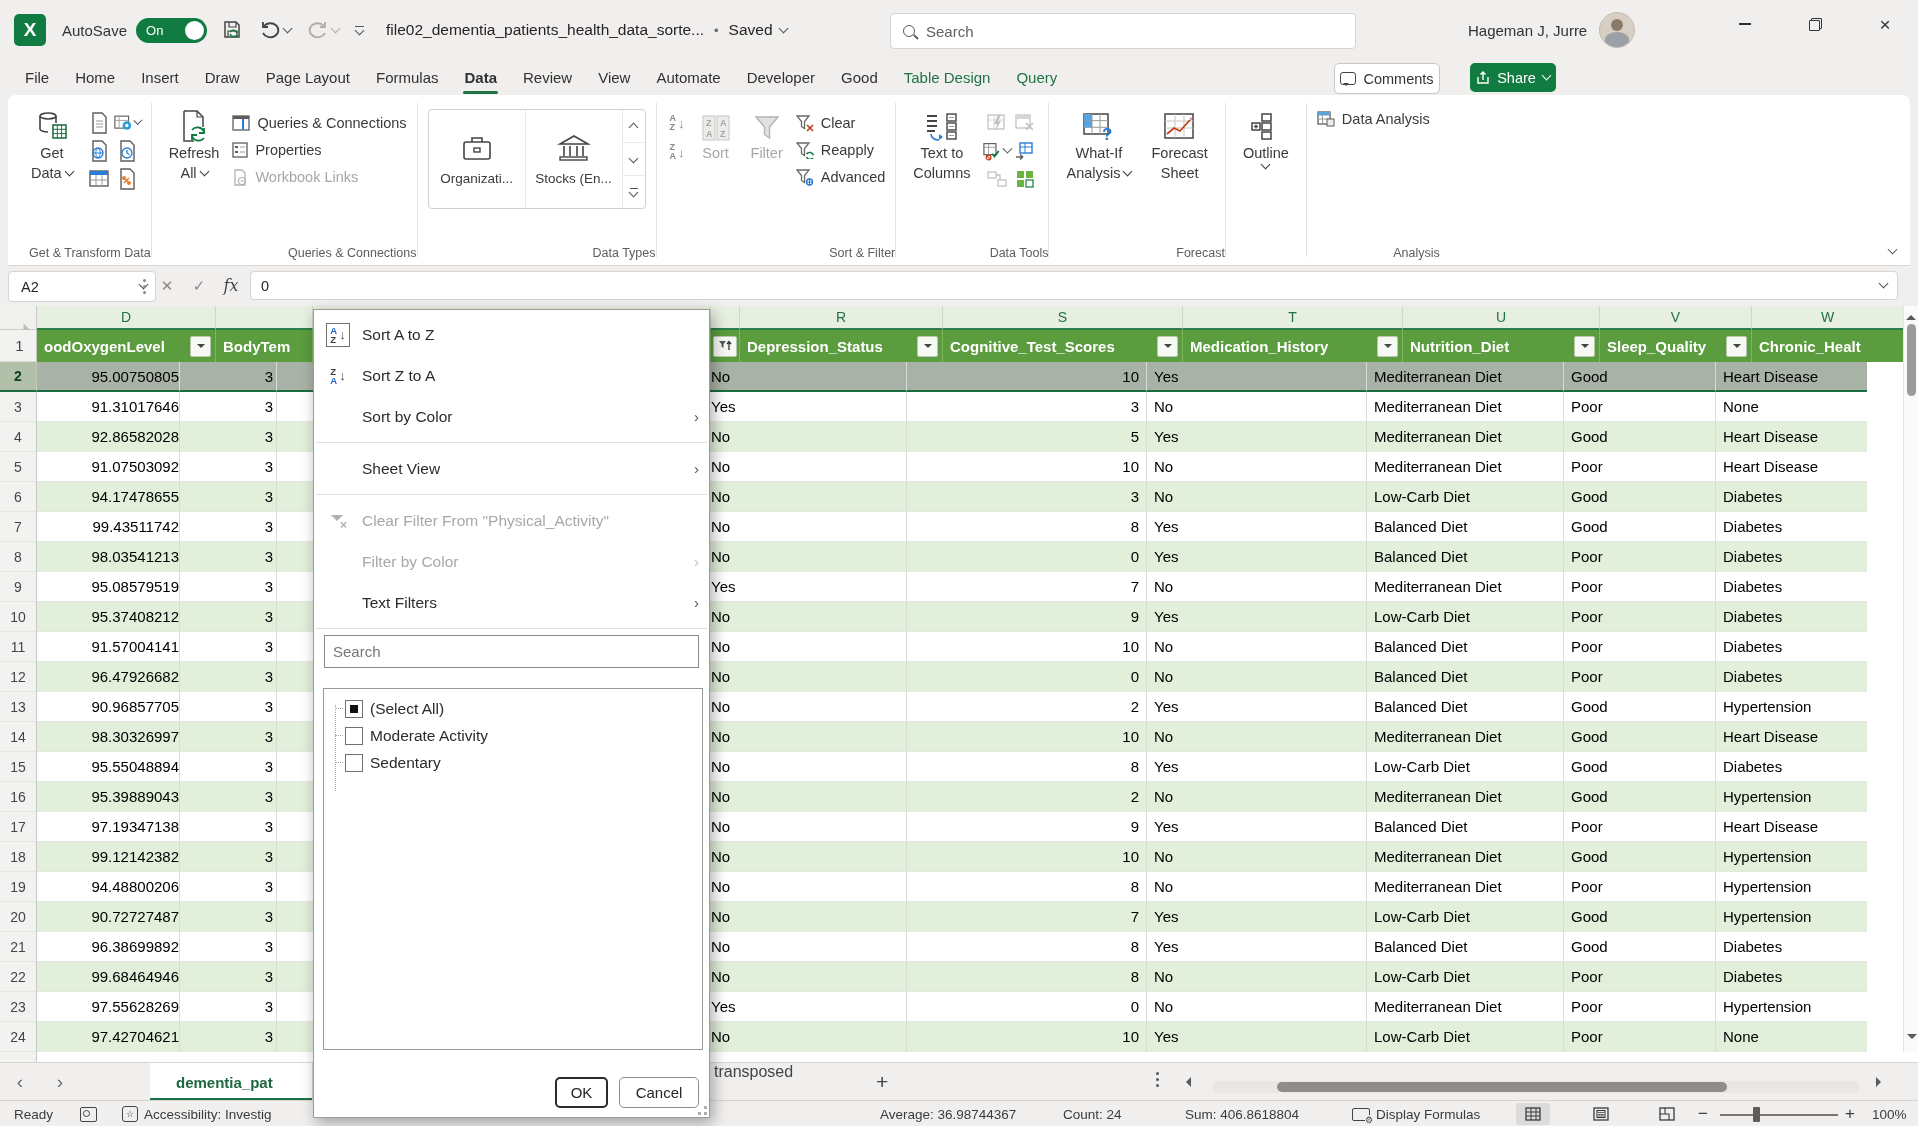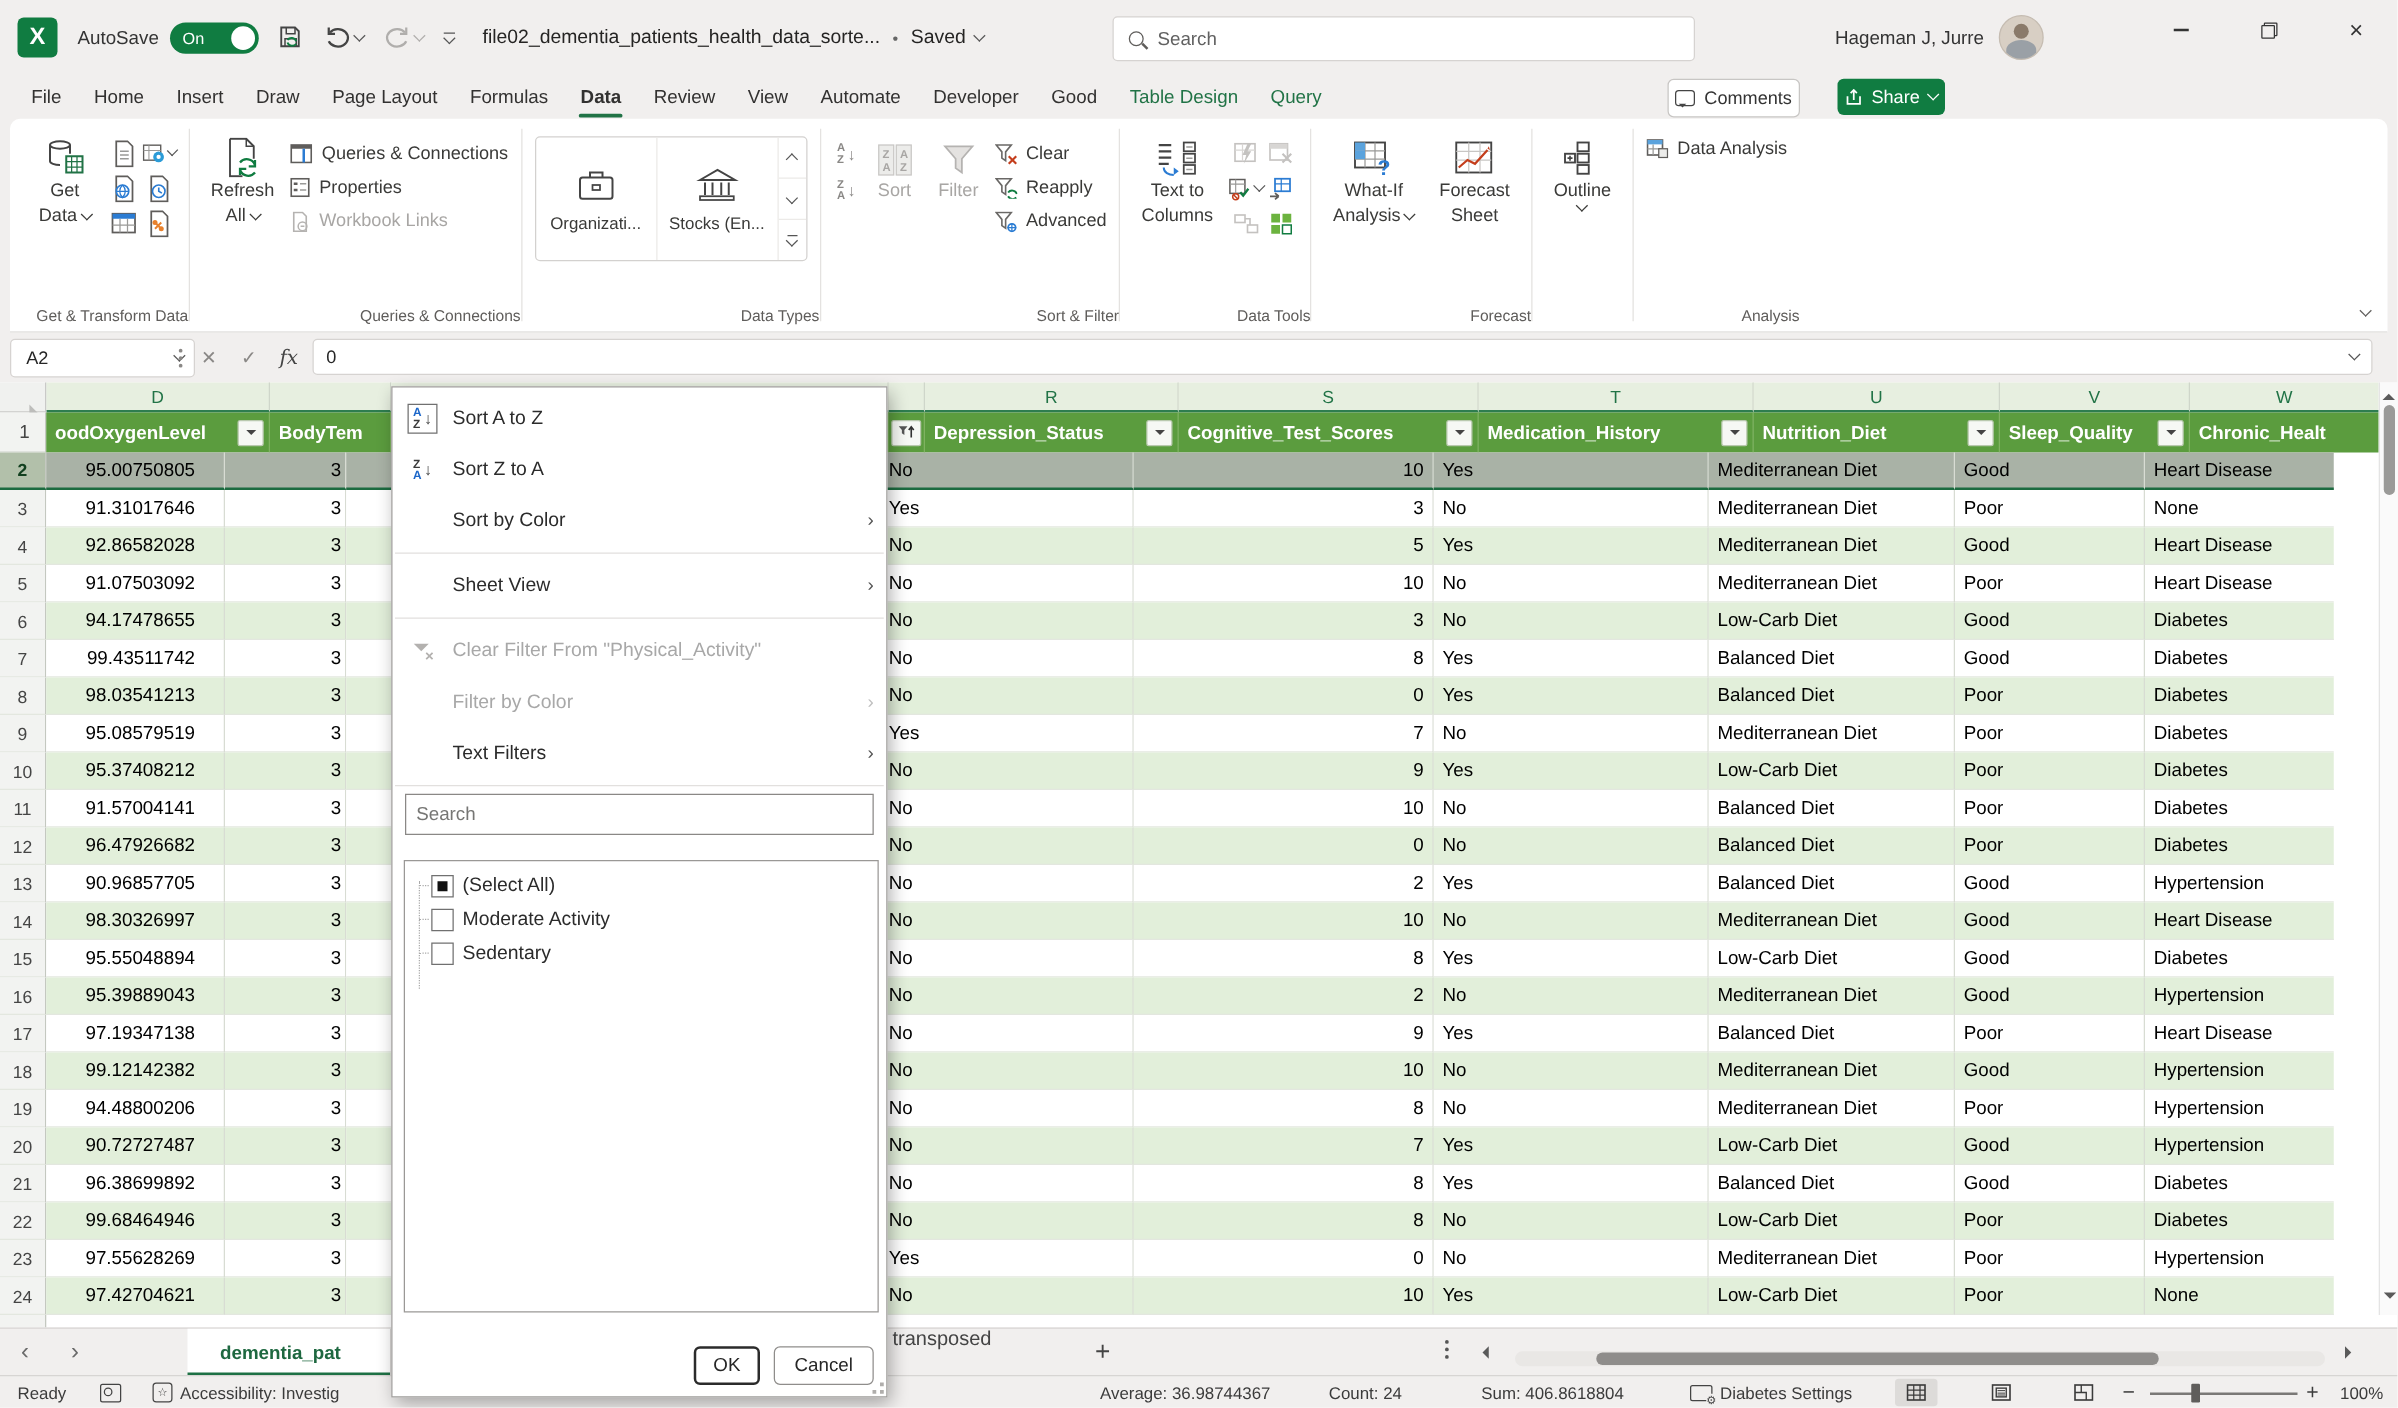--- a/index.html
+++ b/index.html
@@ -94,21 +94,21 @@
   .hrow{top:24px;left:0;height:32px;display:flex}
   .hc{height:32px;box-sizing:border-box;background:#5b9c3e;border-right:1px solid #7fb261;color:#fff;font-weight:bold;font-size:15px;display:flex;align-items:center;padding:0 4px 0 7px;white-space:nowrap;overflow:hidden}
   .hc .sp{flex:1}
   .fbtn{flex:none;width:19px;height:19px;background:#f6f8f4;border:1px solid #b9c9ae;border-radius:2px;display:flex;align-items:center;justify-content:center;color:#3c3c3c}
   .fbtn .tri{border-width:4px;border-top-color:#444;border-bottom-width:0}
   .rh1{background:#f2f3f1!important;color:#454545!important;font-weight:normal!important;justify-content:center;border-right:1px solid #c4c8c0!important;border-bottom:1px solid #d9ddd6}
   #rows{top:56px;left:0}
   .grow{display:flex;height:30px}
   .cell{height:30px;box-sizing:border-box;border-right:1px solid #d8dcd3;border-bottom:1px solid #e3e7df;font-size:15px;color:#000;display:flex;align-items:center;padding:0 7px;background:#fff;white-space:nowrap;overflow:hidden}
   .c-rowhdr{width:37px;background:#f2f3f1;color:#454545;font-size:14px;justify-content:center;border-right:1px solid #c4c8c0;padding:0}
-  .c-d{width:143px;justify-content:flex-end;padding-right:23px}
+  .c-d{width:143px;justify-content:flex-end;padding-right:0}
   .c-e{width:97px;justify-content:flex-end;padding-right:3px}
   .c-gap{width:398px;border-right:none}
   .c-q{width:29px}
   .c-r{width:203px}
   .c-s{width:240px;justify-content:flex-end;padding-right:7px}
   .c-t{width:220px}
   .c-u{width:197px}
   .c-v{width:152px}
   .c-w{width:151px;border-right:none}
   .grow.band .cell{background:#e2efda}
@@ -1225,21 +1225,21 @@
       <span>Average: 36.98744367</span>
     </div>
   <div class="sitem" style="left:1063px">
       <span>Count: 24</span>
     </div>
   <div class="sitem" style="left:1185px">
       <span>Sum: 406.8618804</span>
     </div>
   <div class="sitem" style="left:1352px">
     <span class="dsicon"></span>
-    <span>Diabetes Settings</span>
+    <span>Display Formulas</span>
   </div>
   <div class="sitem vwbtn on" style="left:1516px">
     <svg width="16" height="14" viewBox="0 0 16 14">
         <rect x="1" y="1" width="14" height="12" fill="none" stroke="#3b3b3b" stroke-width="1.3"></rect>
         <path d="M1 5h14M1 9h14M6 1v12M11 1v12" stroke="#3b3b3b" stroke-width="1"></path>
       </svg>
   </div>
   <div class="sitem vwbtn" style="left:1584px">
     <svg width="16" height="14" viewBox="0 0 16 14">
         <rect x="1" y="1" width="14" height="12" fill="none" stroke="#3b3b3b" stroke-width="1.3"></rect>

